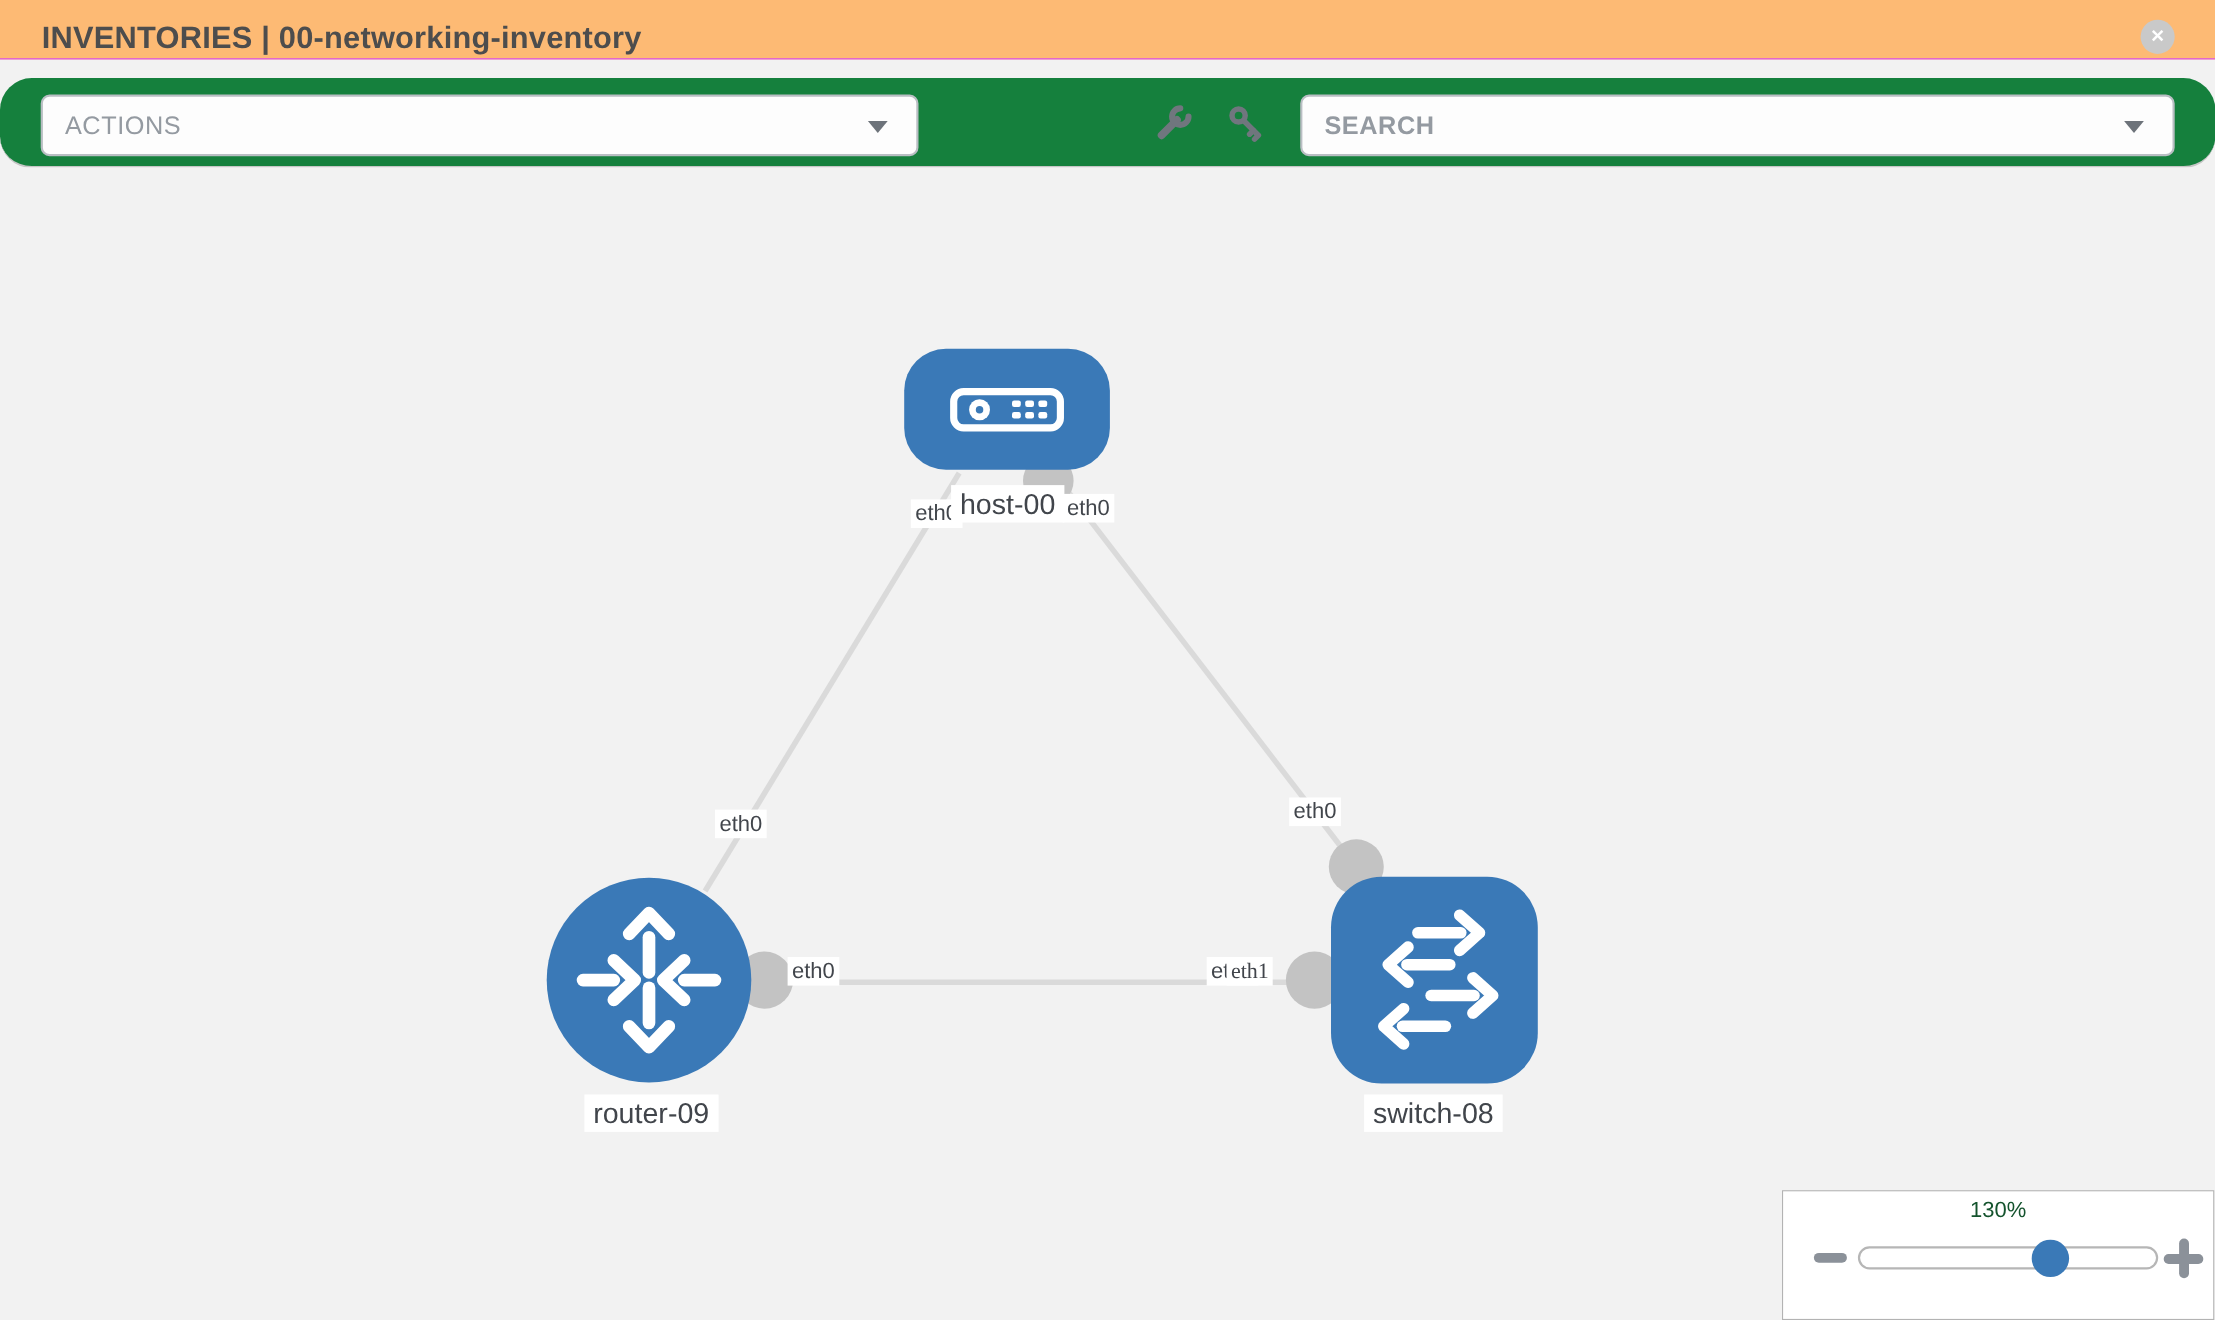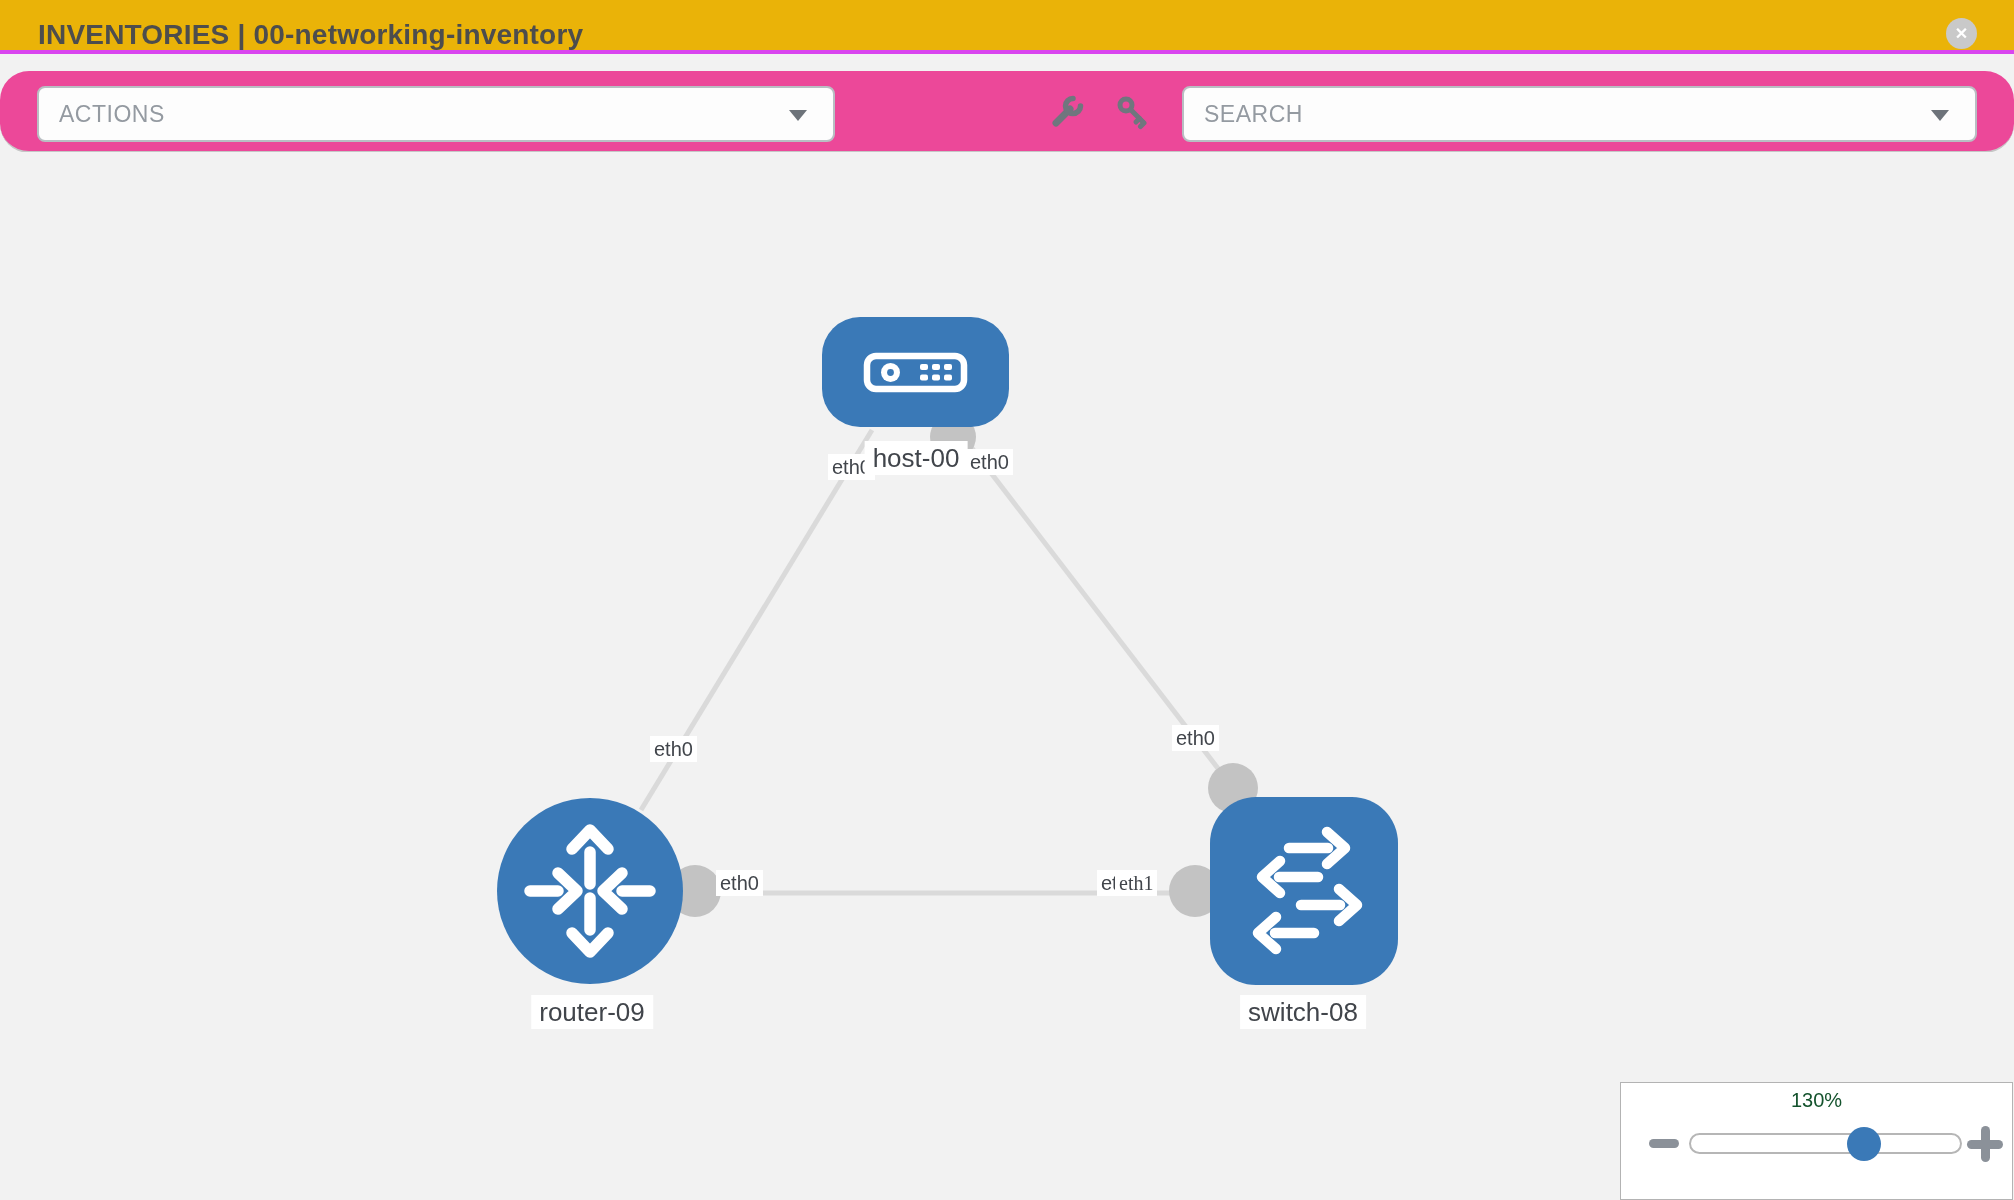--- a/index.html
+++ b/index.html
@@ -1,35 +1,35 @@
 <!DOCTYPE html>
 <html><head>
 <meta charset="utf-8">
 <style>
   html,body{margin:0;padding:0;}
   .page{position:relative;width:2014px;height:1200px;overflow:hidden;background:#f2f2f2;
         font-family:"Liberation Sans",sans-serif;-webkit-font-smoothing:antialiased;}
 
   
-  .hdr{position:absolute;left:0;top:0;width:2014px;height:54px;background:#eab308;
-       border-bottom:4px solid #d946ef;box-sizing:border-box;}
+  .hdr{position:absolute;left:0;top:0;width:2014px;height:54px;background:#fdba74;
+       border-bottom:1px solid #d946ef;box-sizing:border-box;}
   .hdr-title{position:absolute;left:38px;top:0;line-height:70px;font-size:28px;font-weight:bold;
              color:#4d4d4d;letter-spacing:.2px;white-space:pre;}
   .close-btn{position:absolute;left:1946px;top:18px;width:31px;height:31px;border-radius:50%;
              background:#c9c9c9;border:none;cursor:pointer;padding:0;}
   .close-btn span{display:block;line-height:31px;text-align:center;color:#ffffff;
                   font-size:16px;font-weight:bold;}
 
   
-  .tbar{position:absolute;left:0;top:71px;width:2014px;height:82px;background:#ec4899;
+  .tbar{position:absolute;left:0;top:71px;width:2014px;height:82px;background:#15803d;
         border-bottom:2px solid #c6c6c6;box-sizing:border-box;border-radius:29px;}
   .combo{position:absolute;top:15px;height:56px;background:#fdfdfd;border:2px solid #b9bec3;
          border-radius:8px;box-sizing:border-box;cursor:pointer;}
   .combo-actions{left:37px;width:798px;}
-  .combo-search{left:1182px;width:795px;}
+  .combo-search{left:1182px;width:795px;font-weight:bold;}
   .combo-label{position:absolute;left:20px;top:0;line-height:52px;font-size:23px;color:#949aa1;
                letter-spacing:.5px;}
   .caret{position:absolute;right:26px;top:22px;width:0;height:0;
          border-left:9px solid transparent;border-right:9px solid transparent;
          border-top:11px solid #6d737a;}
   .tool-btn{position:absolute;width:44px;height:44px;top:19px;background:transparent;border:none;
             cursor:pointer;padding:0;}
   .tool-btn svg{display:block;margin:auto;}
   .btn-wrench{left:1045px;}
   .btn-key{left:1111px;}

